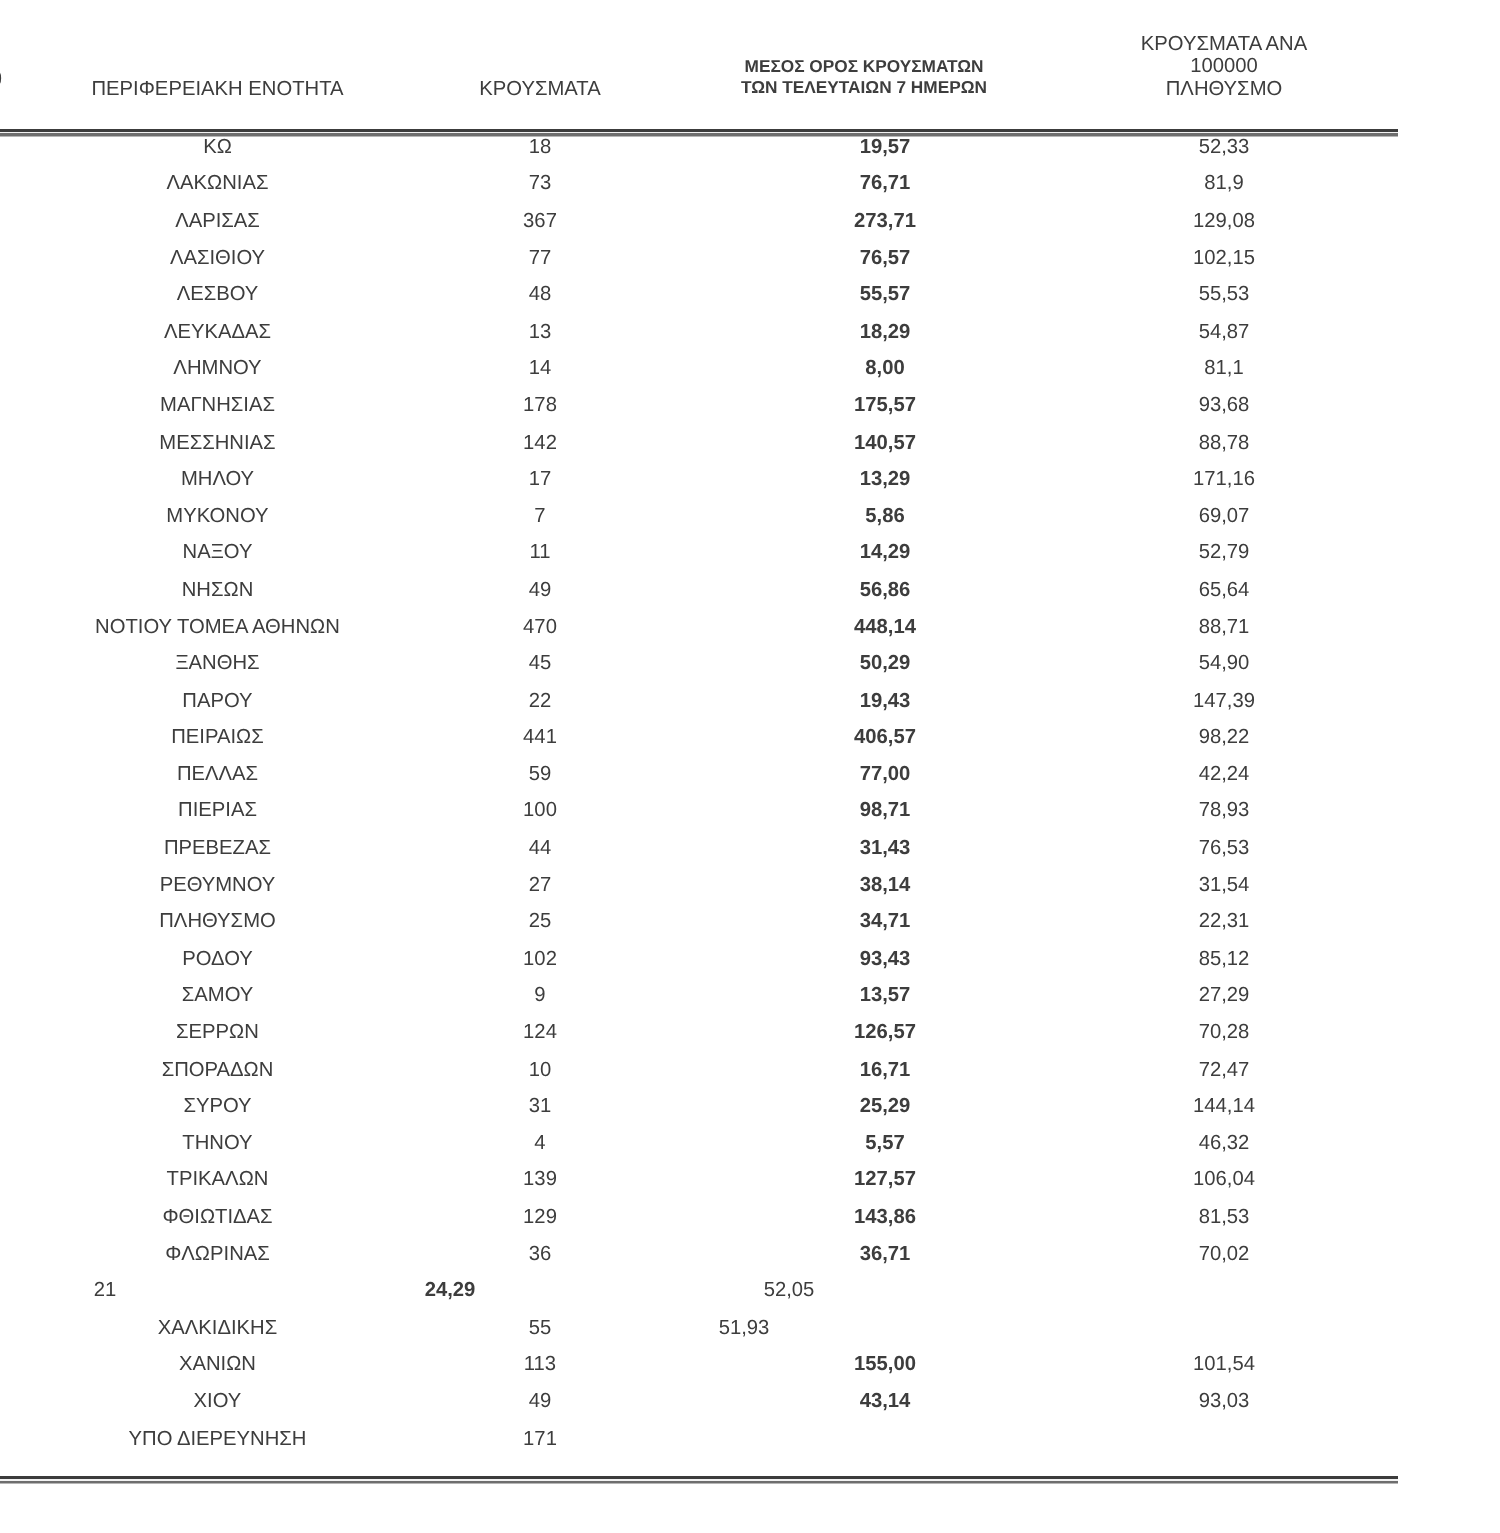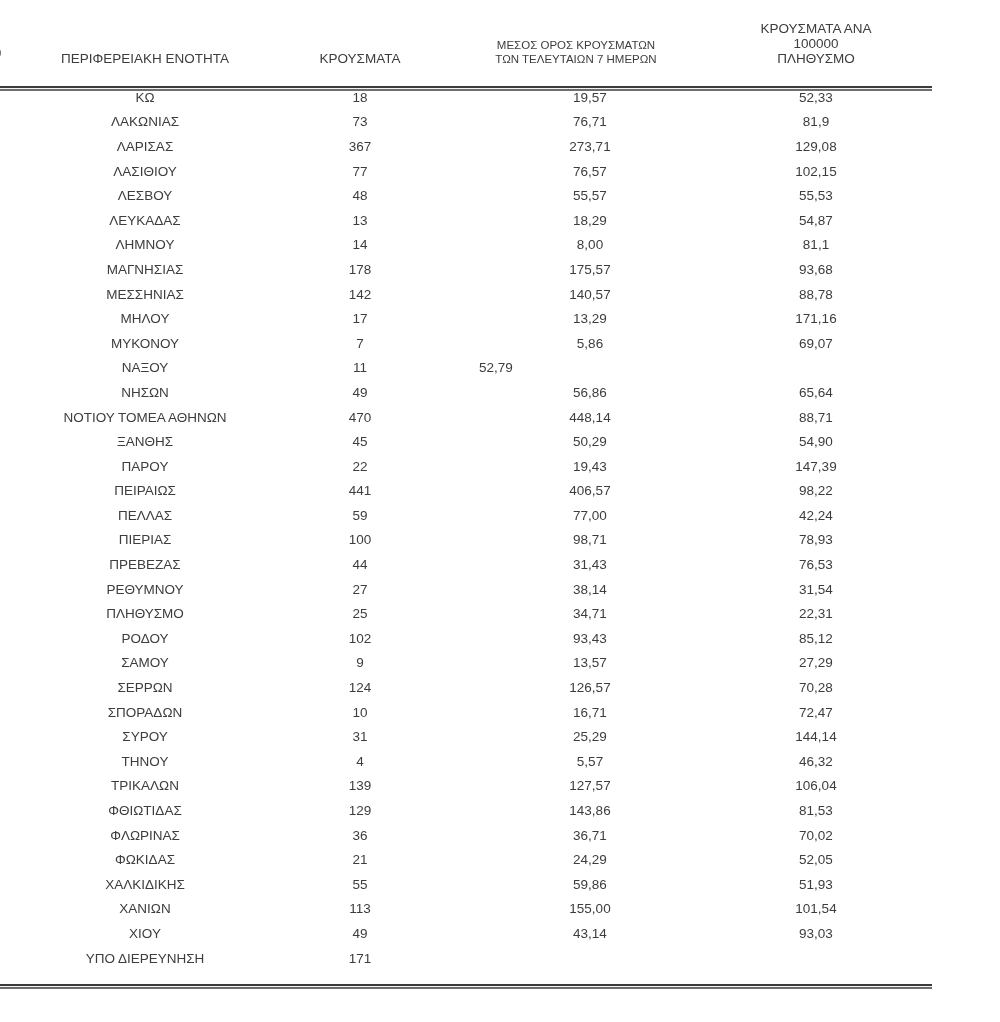--- a/index.html
+++ b/index.html
@@ -39,21 +39,21 @@
     justify-content: flex-end;
     align-items: center;
     text-align: center;
     box-sizing: border-box;
     font-size: 13.5px;
     line-height: 15px;
     padding-bottom: 20px;
   }
   .col-region  { width: 290px; justify-content: flex-end; }
   .col-cases   { width: 140px; }
-  .col-avg7    { width: 320px; }
+  .col-avg7    { width: 320px; font-weight: bold; }
   .col-per100k { width: 182px; padding-right: 50px; }
   .th.col-avg7 {
     font-size: 11.5px;
     line-height: 13.5px;
     position: relative;
     left: -14px;
   }
   .rule {
     position: absolute;
     left: 0;
@@ -185,20 +185,21 @@
       <div class="tr">
         <div class="td col-region">ΜΥΚΟΝΟΥ</div>
         <div class="td col-cases">7</div>
         <div class="td col-avg7">5,86</div>
         <div class="td col-per100k">69,07</div>
       </div>
 
       <div class="tr">
         <div class="td col-region">ΝΑΞΟΥ</div>
         <div class="td col-cases">11</div>
+        <div class="td col-avg7">14,29</div>
         <div class="td col-per100k">52,79</div>
       </div>
 
       <div class="tr">
         <div class="td col-region">ΝΗΣΩΝ</div>
         <div class="td col-cases">49</div>
         <div class="td col-avg7">56,86</div>
         <div class="td col-per100k">65,64</div>
       </div>
 
@@ -322,30 +323,28 @@
       </div>
 
       <div class="tr">
         <div class="td col-region">ΦΛΩΡΙΝΑΣ</div>
         <div class="td col-cases">36</div>
         <div class="td col-avg7">36,71</div>
         <div class="td col-per100k">70,02</div>
       </div>
 
       <div class="tr">
-        <div class="td col-region">ΦΩΚΙΔΑΣ</div>
         <div class="td col-cases">21</div>
         <div class="td col-avg7">24,29</div>
         <div class="td col-per100k">52,05</div>
       </div>
 
       <div class="tr">
         <div class="td col-region">ΧΑΛΚΙΔΙΚΗΣ</div>
         <div class="td col-cases">55</div>
-        <div class="td col-avg7">59,86</div>
         <div class="td col-per100k">51,93</div>
       </div>
 
       <div class="tr">
         <div class="td col-region">ΧΑΝΙΩΝ</div>
         <div class="td col-cases">113</div>
         <div class="td col-avg7">155,00</div>
         <div class="td col-per100k">101,54</div>
       </div>
 

